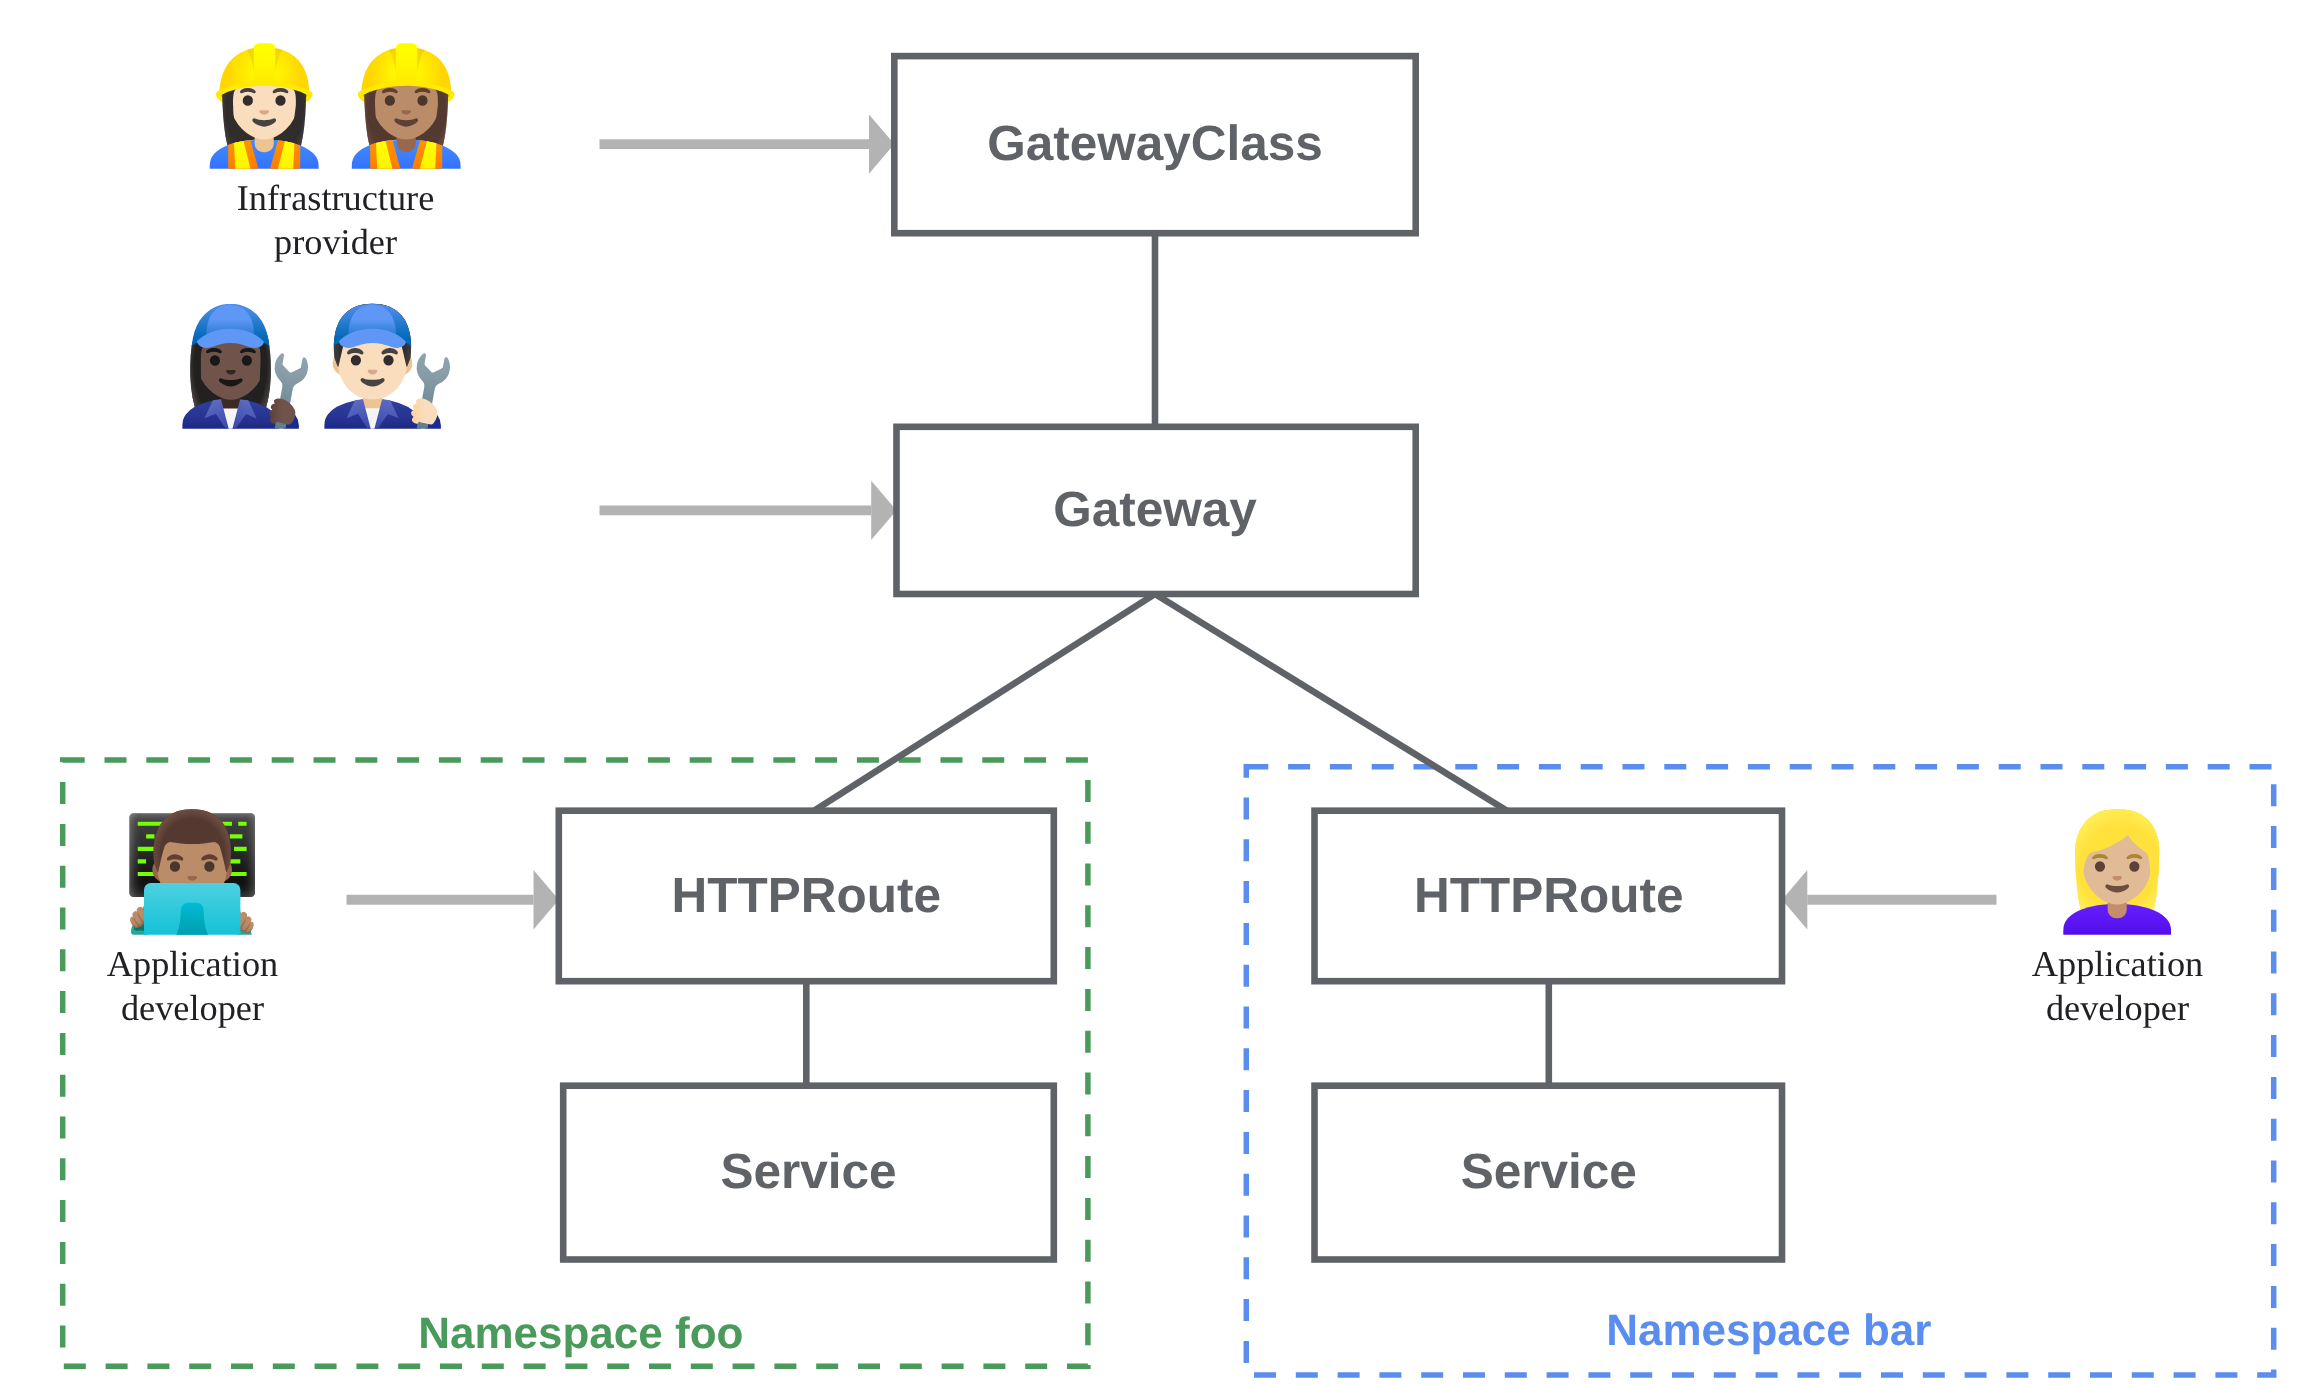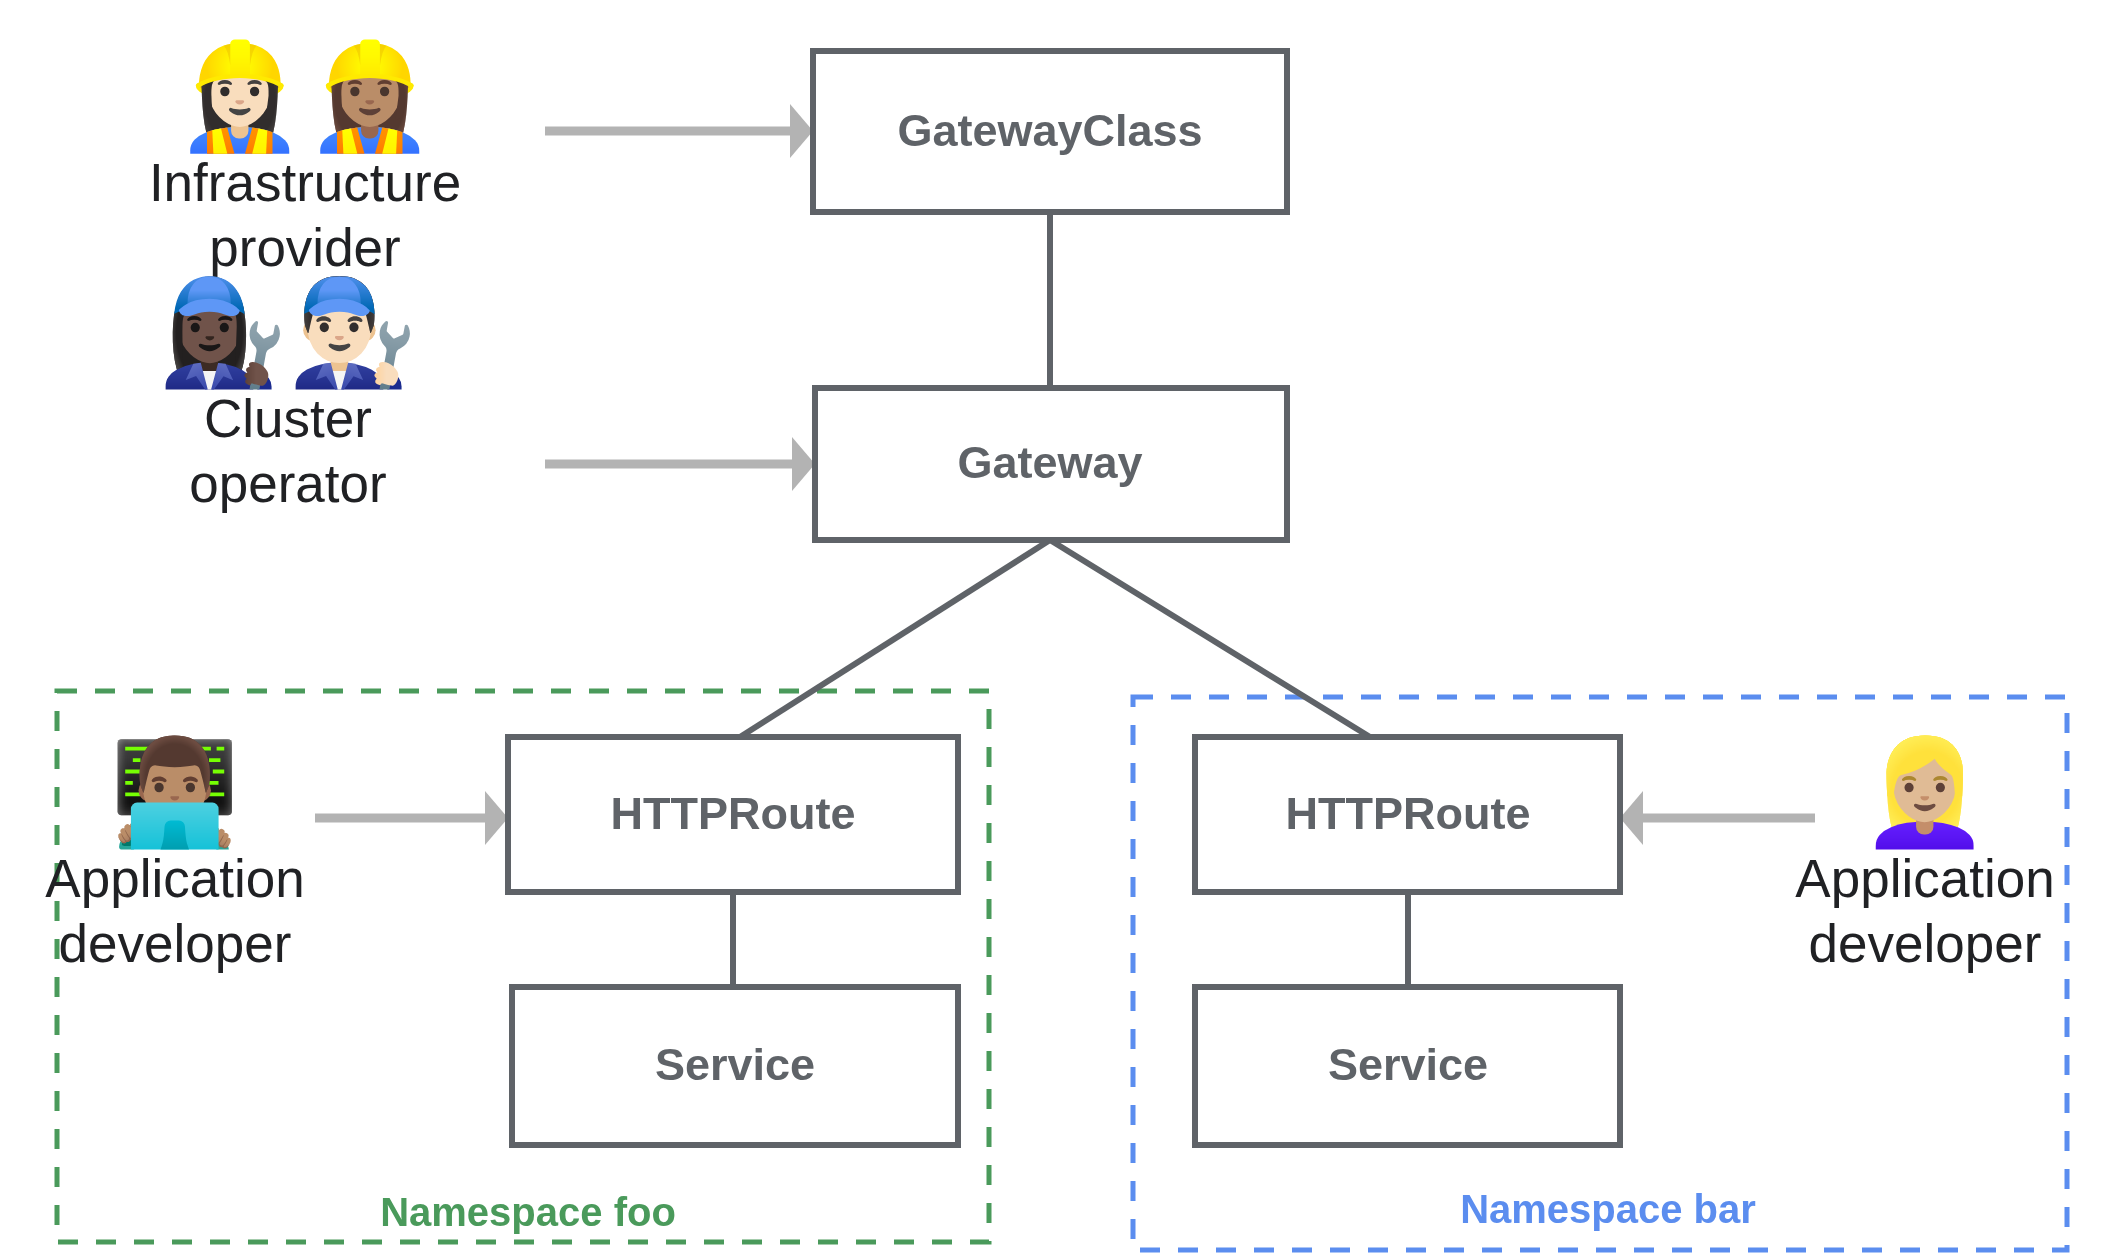--- a/index.html
+++ b/index.html
@@ -82,23 +82,23 @@
     align-items: flex-end;
     justify-content: center;
     line-height: 1;
   }
   .actor-emoji {
     font-size: 104px;
     line-height: 1.05;
     font-family: "DejaVu Sans", sans-serif;
   }
   .actor-caption {
-    margin-top: 0;
-    font-family: Liberation Sans, sans-serif;
-    font-size: 53px;
+    margin-top: 10px;
+    font-family: Liberation Serif, serif;
+    font-size: 33px;
     color: #202124;
     text-align: center;
     line-height: 1.22;
     white-space: pre-line;
   }
   #actor-infra   { left: 135px; top: 42px; }
   #actor-cluster { left: 118px; top: 278px; }
   #actor-dev-foo { left: 25px;  top: 738px;  width: 300px; }
   #actor-dev-bar { left: 1775px; top: 738px; width: 300px; }
 </style>
@@ -183,22 +183,20 @@
     </div>
     <div class="actor-caption">Infrastructure
 provider</div>
   </div>
 
   <div class="actor" id="actor-cluster">
     <div class="actor-emoji-row">
       <span class="actor-emoji">👩🏿‍🔧</span>
       <span class="actor-emoji">👨🏻‍🔧</span>
     </div>
-    <div class="actor-caption">Cluster
-operator</div>
   </div>
 
   <div class="actor" id="actor-dev-foo">
     <div class="actor-emoji-row">
       <span class="actor-emoji">👨🏽‍💻</span>
     </div>
     <div class="actor-caption">Application
 developer</div>
   </div>
 

